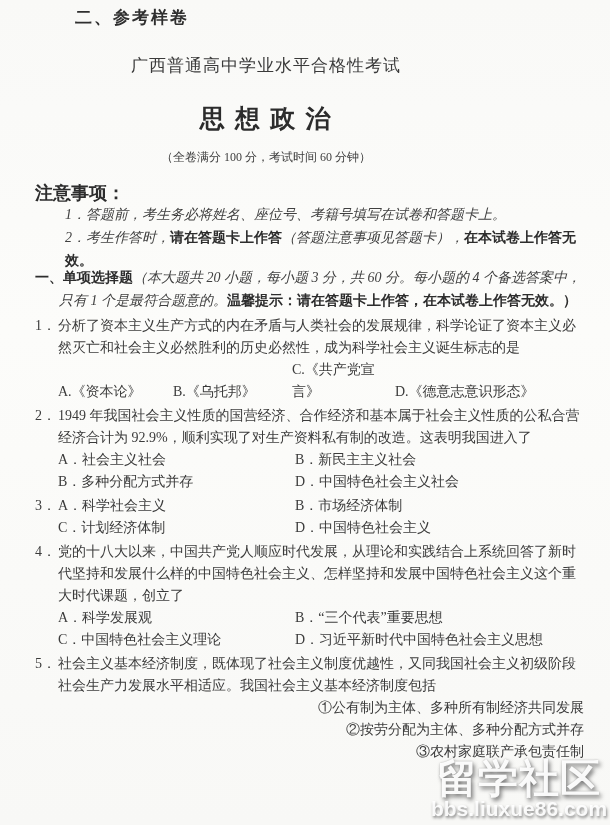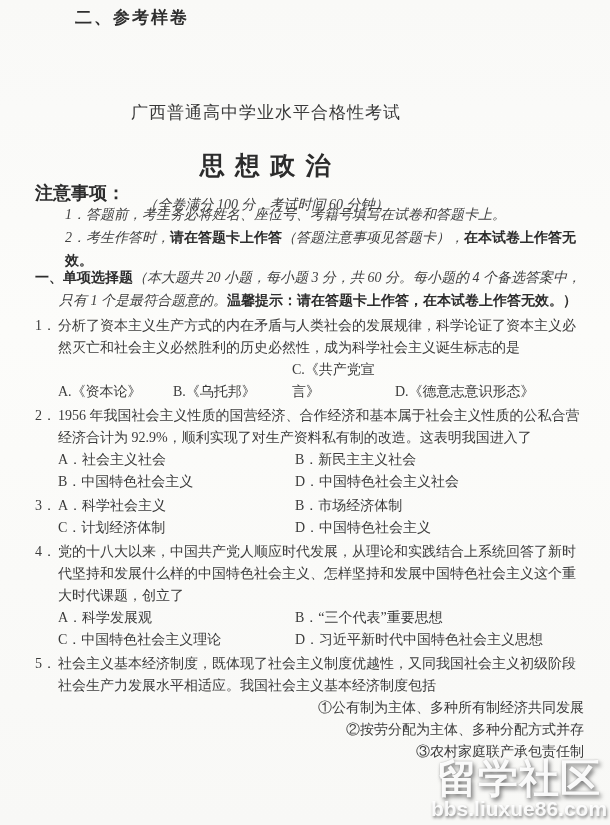--- a/index.html
+++ b/index.html
@@ -15,27 +15,27 @@
   .corner-label {
     position: absolute; top: 6px; left: 75px;
     font-family: "Liberation Sans", sans-serif;
     font-weight: bold; font-size: 17px; color: #2f2f2f;
     letter-spacing: 2px;
   }
   .title-block {
     position: absolute; top: 54px; left: 0; width: 532px;
     text-align: center;
   }
-  .exam-title { font-size: 17px; letter-spacing: 1px; color: #3a3a3a; margin-top: 47px; }
+  .exam-title { font-size: 17px; letter-spacing: 1px; color: #3a3a3a; }
   .subject-title {
     margin-top: 25px;
     font-size: 25px; font-weight: bold; color: #2c2c2c;
     letter-spacing: 2px;
   }
-  .exam-meta { margin-top: 14px; font-size: 14px; font-style: italic; color: #3d3d3d; }
+  .exam-meta { margin-top: 14px; font-size: 12px; color: #3d3d3d; }
   .notice { position: absolute; top: 182px; left: 35px; right: 25px; line-height: 22px; }
   .notice-heading {
     font-family: "Liberation Sans", sans-serif;
     font-weight: bold; font-size: 18px; color: #2d2d2d;
   }
   .notice-item { padding-left: 30px; font-style: italic; color: #404040; }
   .notice-item .hei-bold {
     font-style: normal;
     font-family: "Liberation Sans", sans-serif;
     font-weight: bold; color: #2d2d2d; font-size: 14px;
@@ -95,25 +95,25 @@
   <div class="q">
     <span class="qnum">1．</span>
     <div class="qtext">分析了资本主义生产方式的内在矛盾与人类社会的发展规律，科学论证了资本主义必然灭亡和社会主义必然胜利的历史必然性，成为科学社会主义诞生标志的是</div>
     <div class="opts-row4">
       <span class="opt-a">A.《资本论》</span><span class="opt-b">B.《乌托邦》</span><span class="opt-c">C.《共产党宣言》</span><span class="opt-d">D.《德意志意识形态》</span>
     </div>
   </div>
 
   <div class="q">
     <span class="qnum">2．</span>
-    <div class="qtext">1956 年我国社会主义性质的国营经济、合作经济和基本属于社会主义性质的公私合营经济合计为 92.9%，顺利实现了对生产资料私有制的改造。这表明我国进入了</div>
+    <div class="qtext">1949 年我国社会主义性质的国营经济、合作经济和基本属于社会主义性质的公私合营经济合计为 92.9%，顺利实现了对生产资料私有制的改造。这表明我国进入了</div>
     <div class="opts-grid2">
       <span>A．社会主义社会</span>
       <span>B．新民主主义社会</span>
-      <span>B．中国特色社会主义</span>
+      <span>B．多种分配方式并存</span>
       <span>D．中国特色社会主义社会</span>
     </div>
   </div>
 
   <div class="q">
     <span class="qnum">3．</span>
     <div class="opts-grid2">
       <span>A．科学社会主义</span>
       <span>B．市场经济体制</span>
       <span>C．计划经济体制</span>

